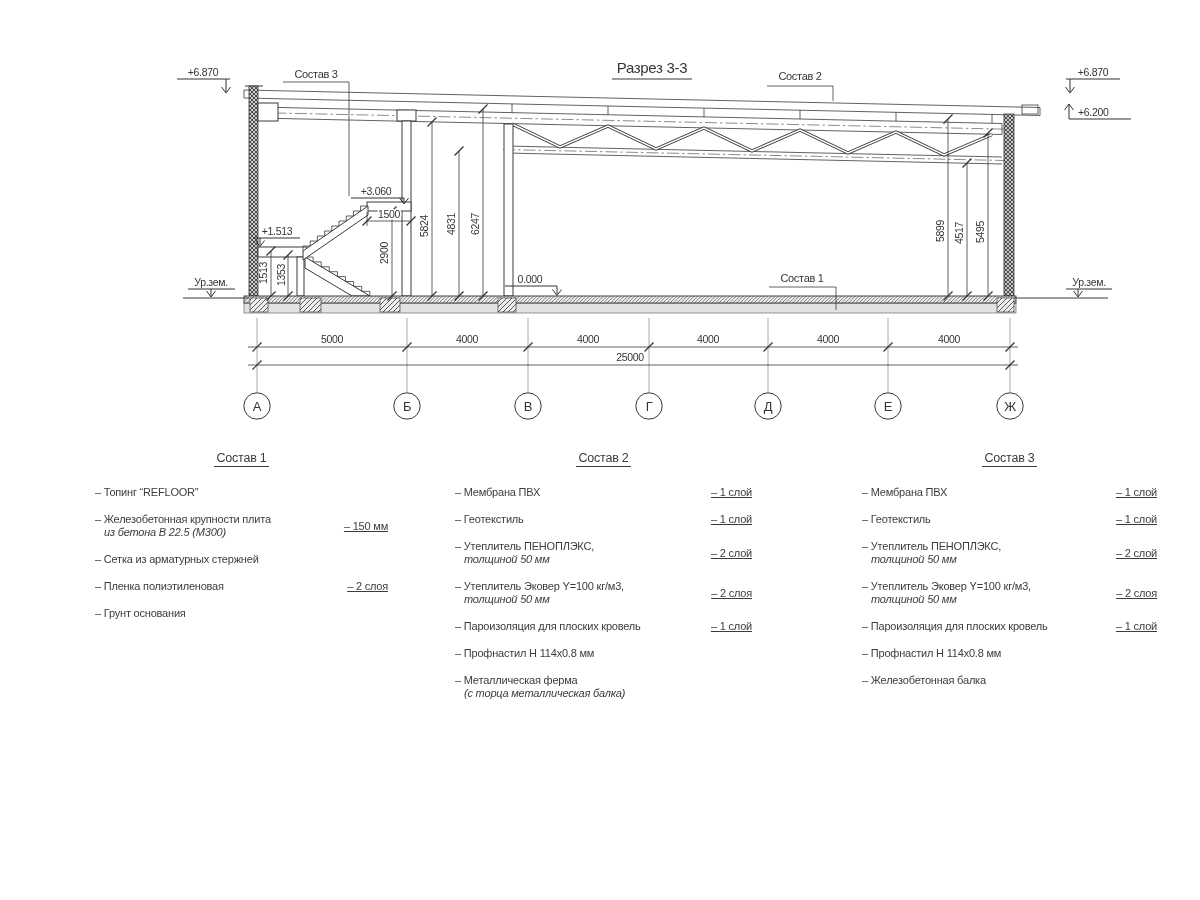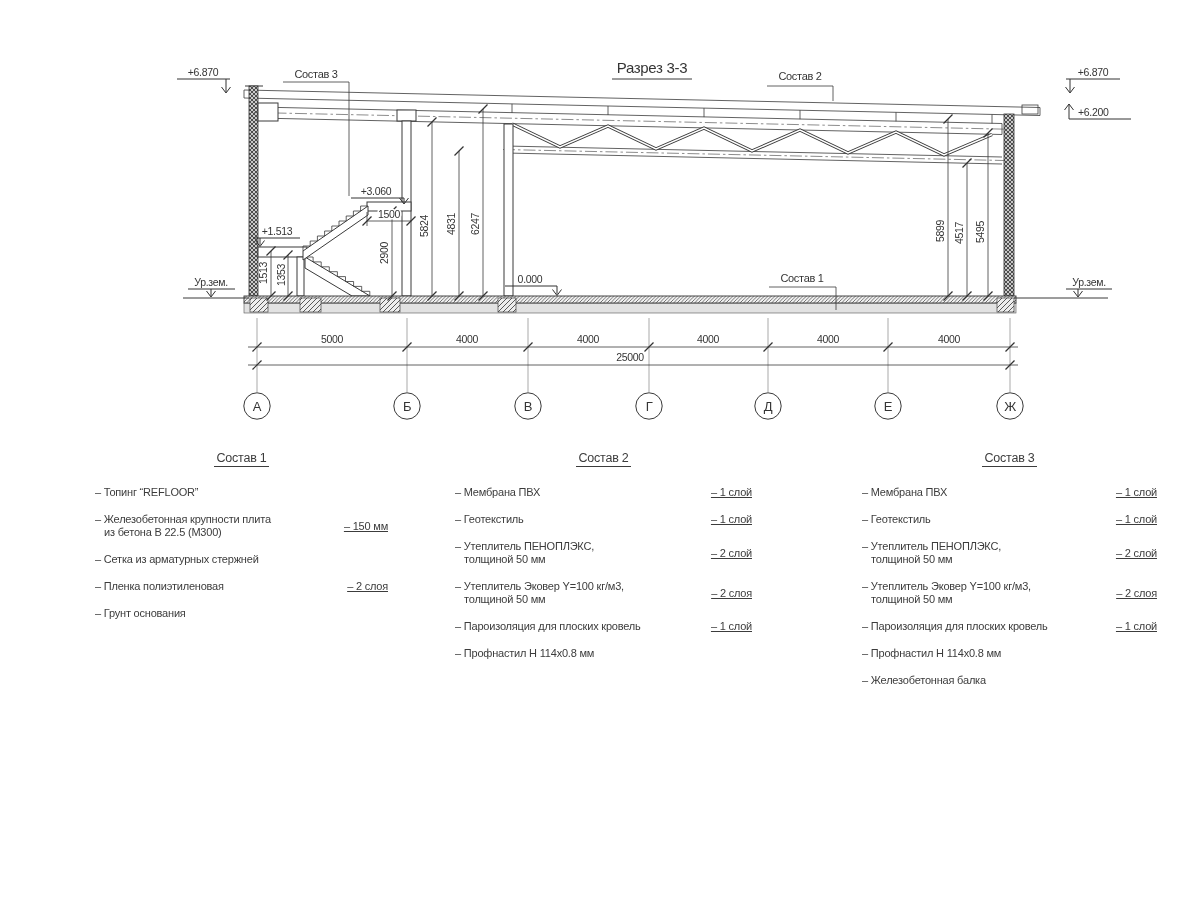--- a/index.html
+++ b/index.html
@@ -18,21 +18,21 @@
   .tick{stroke:#333;stroke-width:1.2;fill:none;}
   .wf{fill:#ffffff;stroke:#3a3a3a;stroke-width:1;}
   .tr1{stroke:#3a3a3a;stroke-width:3.4;fill:none;}
   .tr2{stroke:#ffffff;stroke-width:1.5;fill:none;}
   .flag{stroke:#333;stroke-width:1;fill:none;}
   
   .comp{position:absolute;font-size:11px;line-height:13px;letter-spacing:-0.2px;color:#3c3c3c;}
   .comp-hd{text-align:center;font-size:12.5px;margin-bottom:21px;}
   .comp-hd span{border-bottom:1px solid #3c3c3c;padding:0 2px 1px 2px;}
   .row{display:flex;justify-content:space-between;align-items:center;margin-bottom:14px;}
-  .row .l2{display:block;padding-left:9px;}
+  .row .l2{display:block;padding-left:9px;font-style:italic;}
   .row .val{white-space:nowrap;padding-left:8px;text-decoration:underline;}
   .mt{margin-top:5px;}
 </style>
 </head>
 <body>
 
 <div class="page">
 
   <svg width="1200" height="445" viewBox="0 0 1200 445">
     <defs>
@@ -365,20 +365,24 @@
       <div class="val">– 2 слоя</div>
     </div>
     <div class="row">
       <div class="mat"><span>– Пароизоляция для плоских кровель</span><span class="l2"></span></div>
       <div class="val">– 1 слой</div>
     </div>
     <div class="row">
       <div class="mat"><span>– Профнастил Н 114х0.8 мм</span><span class="l2"></span></div>
       <div class="val"></div>
     </div>
+    <div class="row">
+      <div class="mat"><span>– Металлическая ферма</span><span class="l2">(с торца металлическая балка)</span></div>
+      <div class="val"></div>
+    </div>
   </div>
 
   
   <div class="comp" style="left:862px;top:452px;width:295px;">
     <div class="comp-hd"><span>Состав 3</span></div>
     <div class="row">
       <div class="mat"><span>– Мембрана ПВХ</span><span class="l2"></span></div>
       <div class="val">– 1 слой</div>
     </div>
     <div class="row">

